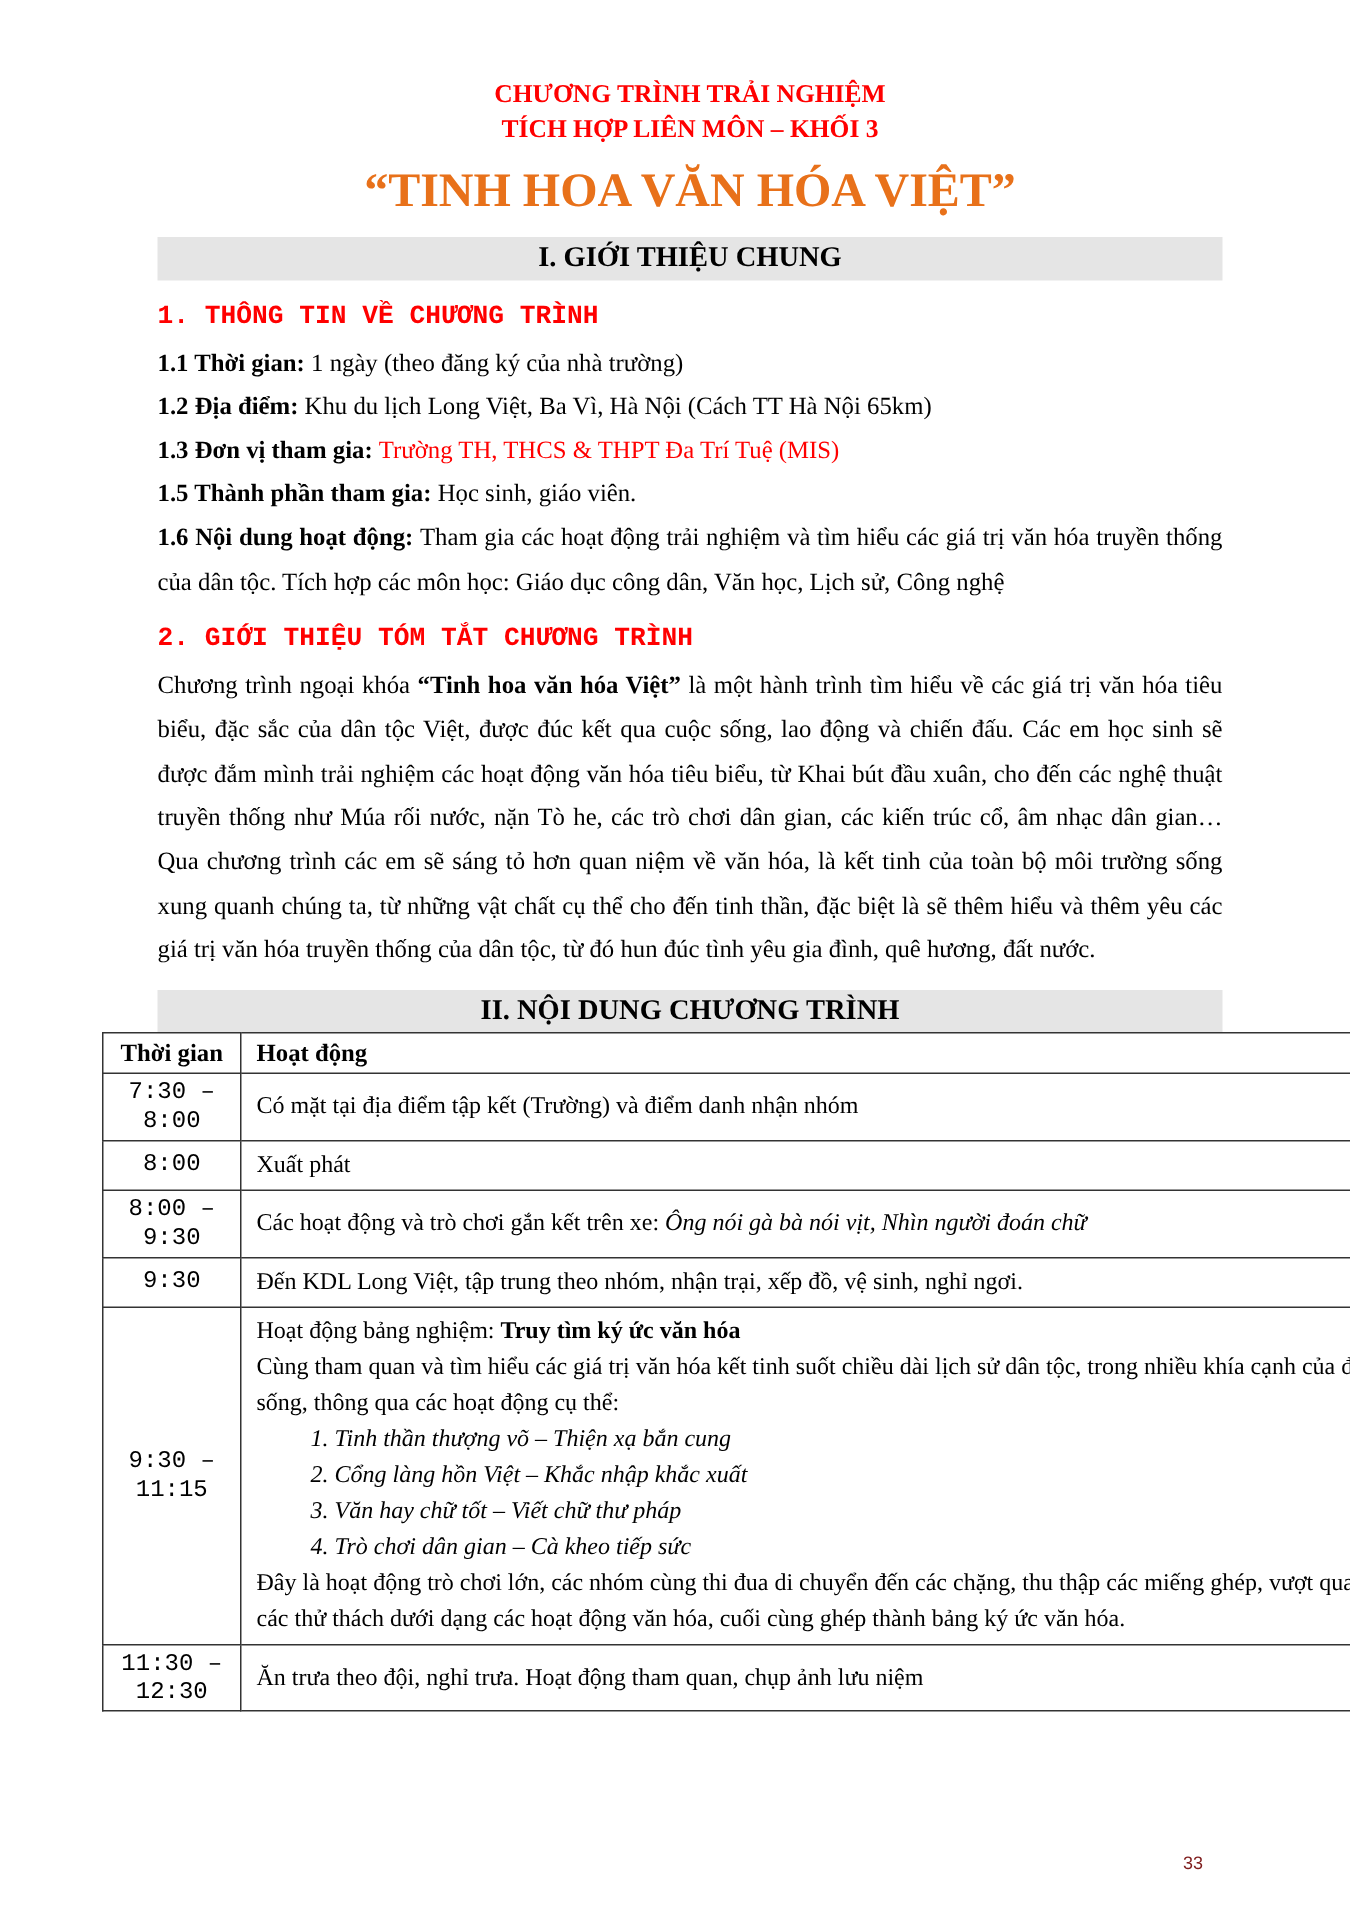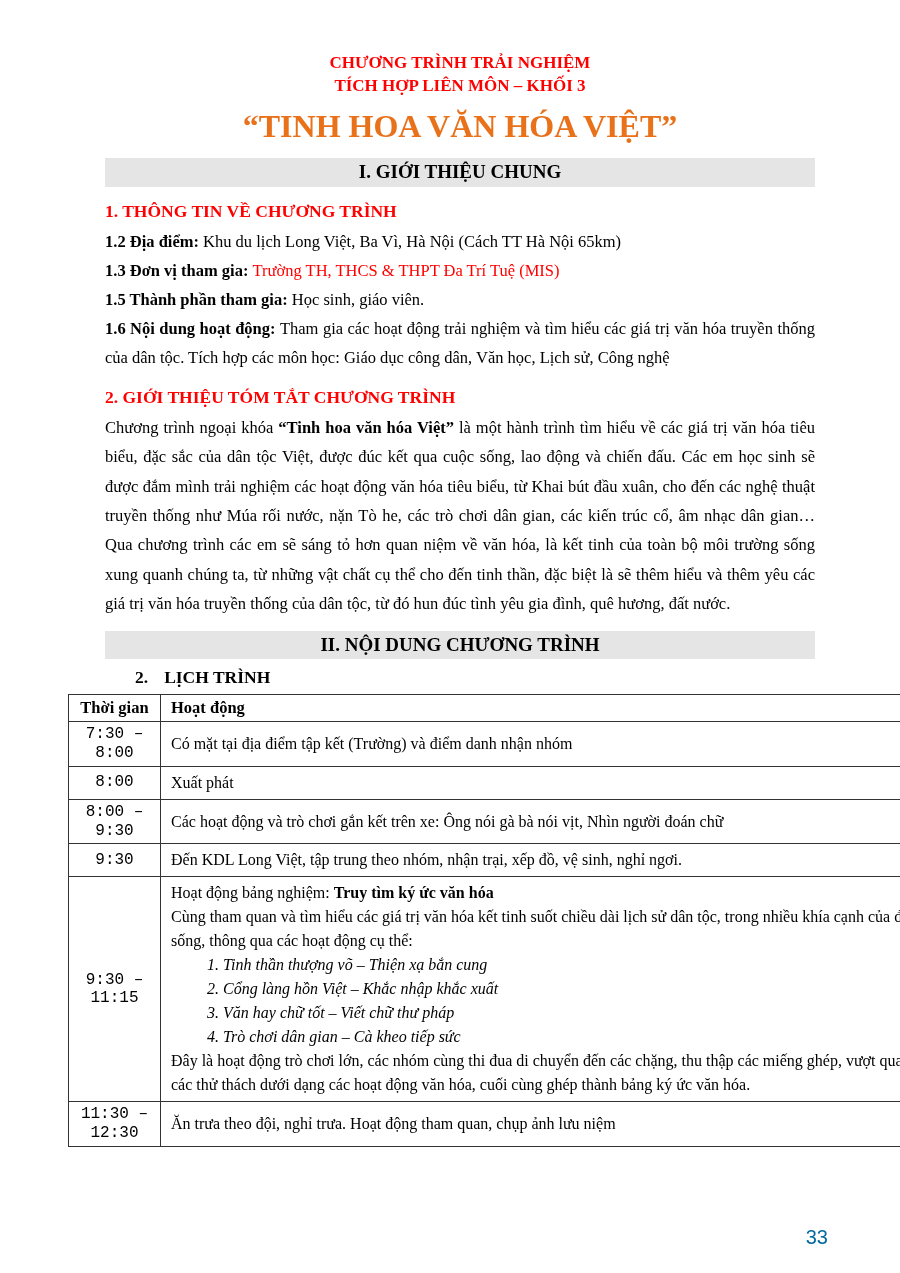--- a/index.html
+++ b/index.html
@@ -44,36 +44,37 @@
     padding: 1px 0;
     margin-top: 13px;
   }
   .banner2 { margin-top: 12px; }
   .red-heading {
     color: #ff0000;
     font-size: 17.5px;
     font-weight: bold;
     margin: 12px 0 4px 0;
     line-height: 1.4;
+    font-family: Liberation Mono, monospace;
   }
   .info-items {
     font-size: 16.5px;
     line-height: 1.76;
     text-align: justify;
   }
   .info-label { font-weight: bold; }
   .red-text { color: #ff0000; }
   .summary {
     font-size: 16.5px;
     line-height: 1.78;
     text-align: justify;
     margin: 2px 0 0 0;
   }
   .b { font-weight: bold; }
-  .i { }
+  .i { font-style: italic; }
   .schedule-heading {
     font-size: 17.5px;
     font-weight: bold;
     margin: 7px 0 5px 0;
     padding-left: 30px;
     line-height: 1.3;
   }
   .schedule-heading .sh-label { margin-left: 16px; }
   table.schedule {
     border-collapse: collapse;
@@ -115,57 +116,57 @@
     vertical-align: middle;
   }
   td.act-cell ol {
     margin: 0;
     padding-left: 52px;
     font-style: italic;
   }
   td.act-cell ol li { line-height: 1.5; }
   .footer-page-number {
     position: absolute;
-    right: 72px;
+    right: 98px;
     bottom: 24px;
     font-family: "Liberation Sans", sans-serif;
-    font-size: 20px;
-    color: #0369a1;
+    font-size: 12px;
+    color: #7f1d1d;
   }
 </style>
 </head>
 <body>
 
 <div class="page">
   <div class="content">
 
     <div class="doc-header">
       <div class="hdr-line">CHƯƠNG TRÌNH TRẢI NGHIỆM</div>
       <div class="hdr-line">TÍCH HỢP LIÊN MÔN – KHỐI 3</div>
       <h1 class="doc-title">“TINH HOA VĂN HÓA VIỆT”</h1>
     </div>
 
     <div class="banner">I. GIỚI THIỆU CHUNG</div>
 
     <h2 class="red-heading">1. THÔNG TIN VỀ CHƯƠNG TRÌNH</h2>
 
     <div class="info-items">
+        <div class="info-item"><span class="info-label">1.1 Thời gian: </span><span class="info-value">1 ngày (theo đăng ký của nhà trường)</span></div>
         <div class="info-item"><span class="info-label">1.2 Địa điểm: </span><span class="info-value">Khu du lịch Long Việt, Ba Vì, Hà Nội (Cách TT Hà Nội 65km)</span></div>
         <div class="info-item"><span class="info-label">1.3 Đơn vị tham gia: </span><span class="info-value red-text">Trường TH, THCS &amp; THPT Đa Trí Tuệ (MIS)</span></div>
         <div class="info-item"><span class="info-label">1.5 Thành phần tham gia: </span><span class="info-value">Học sinh, giáo viên.</span></div>
         <div class="info-item"><span class="info-label">1.6 Nội dung hoạt động: </span><span class="info-value">Tham gia các hoạt động trải nghiệm và tìm hiểu các giá trị văn hóa truyền thống của dân tộc. Tích hợp các môn học: Giáo dục công dân, Văn học, Lịch sử, Công nghệ</span></div>
       </div>
 
     <h2 class="red-heading">2. GIỚI THIỆU TÓM TẮT CHƯƠNG TRÌNH</h2>
 
     <p class="summary"><span>Chương trình ngoại khóa </span><span class="b">“Tinh hoa văn hóa Việt”</span><span> là một hành trình tìm hiểu về các giá trị văn hóa tiêu biểu, đặc sắc của dân tộc Việt, được đúc kết qua cuộc sống, lao động và chiến đấu. Các em học sinh sẽ được đắm mình trải nghiệm các hoạt động văn hóa tiêu biểu, từ Khai bút đầu xuân, cho đến các nghệ thuật truyền thống như Múa rối nước, nặn Tò he, các trò chơi dân gian, các kiến trúc cổ, âm nhạc dân gian… Qua chương trình các em sẽ sáng tỏ hơn quan niệm về văn hóa, là kết tinh của toàn bộ môi trường sống xung quanh chúng ta, từ những vật chất cụ thể cho đến tinh thần, đặc biệt là sẽ thêm hiểu và thêm yêu các giá trị văn hóa truyền thống của dân tộc, từ đó hun đúc tình yêu gia đình, quê hương, đất nước.</span></p>
 
     <div class="banner banner2">II. NỘI DUNG CHƯƠNG TRÌNH</div>
 
-    <h3 class="schedule-heading"><span>2.</span><span class="sh-label">LỊCH TRÌNH</span></h3>
 
     <table class="schedule">
       <thead>
         <tr>
           <th class="col-time">Thời gian</th>
           <th class="col-act">Hoạt động</th>
         </tr>
       </thead>
       <tbody>
           <tr>

